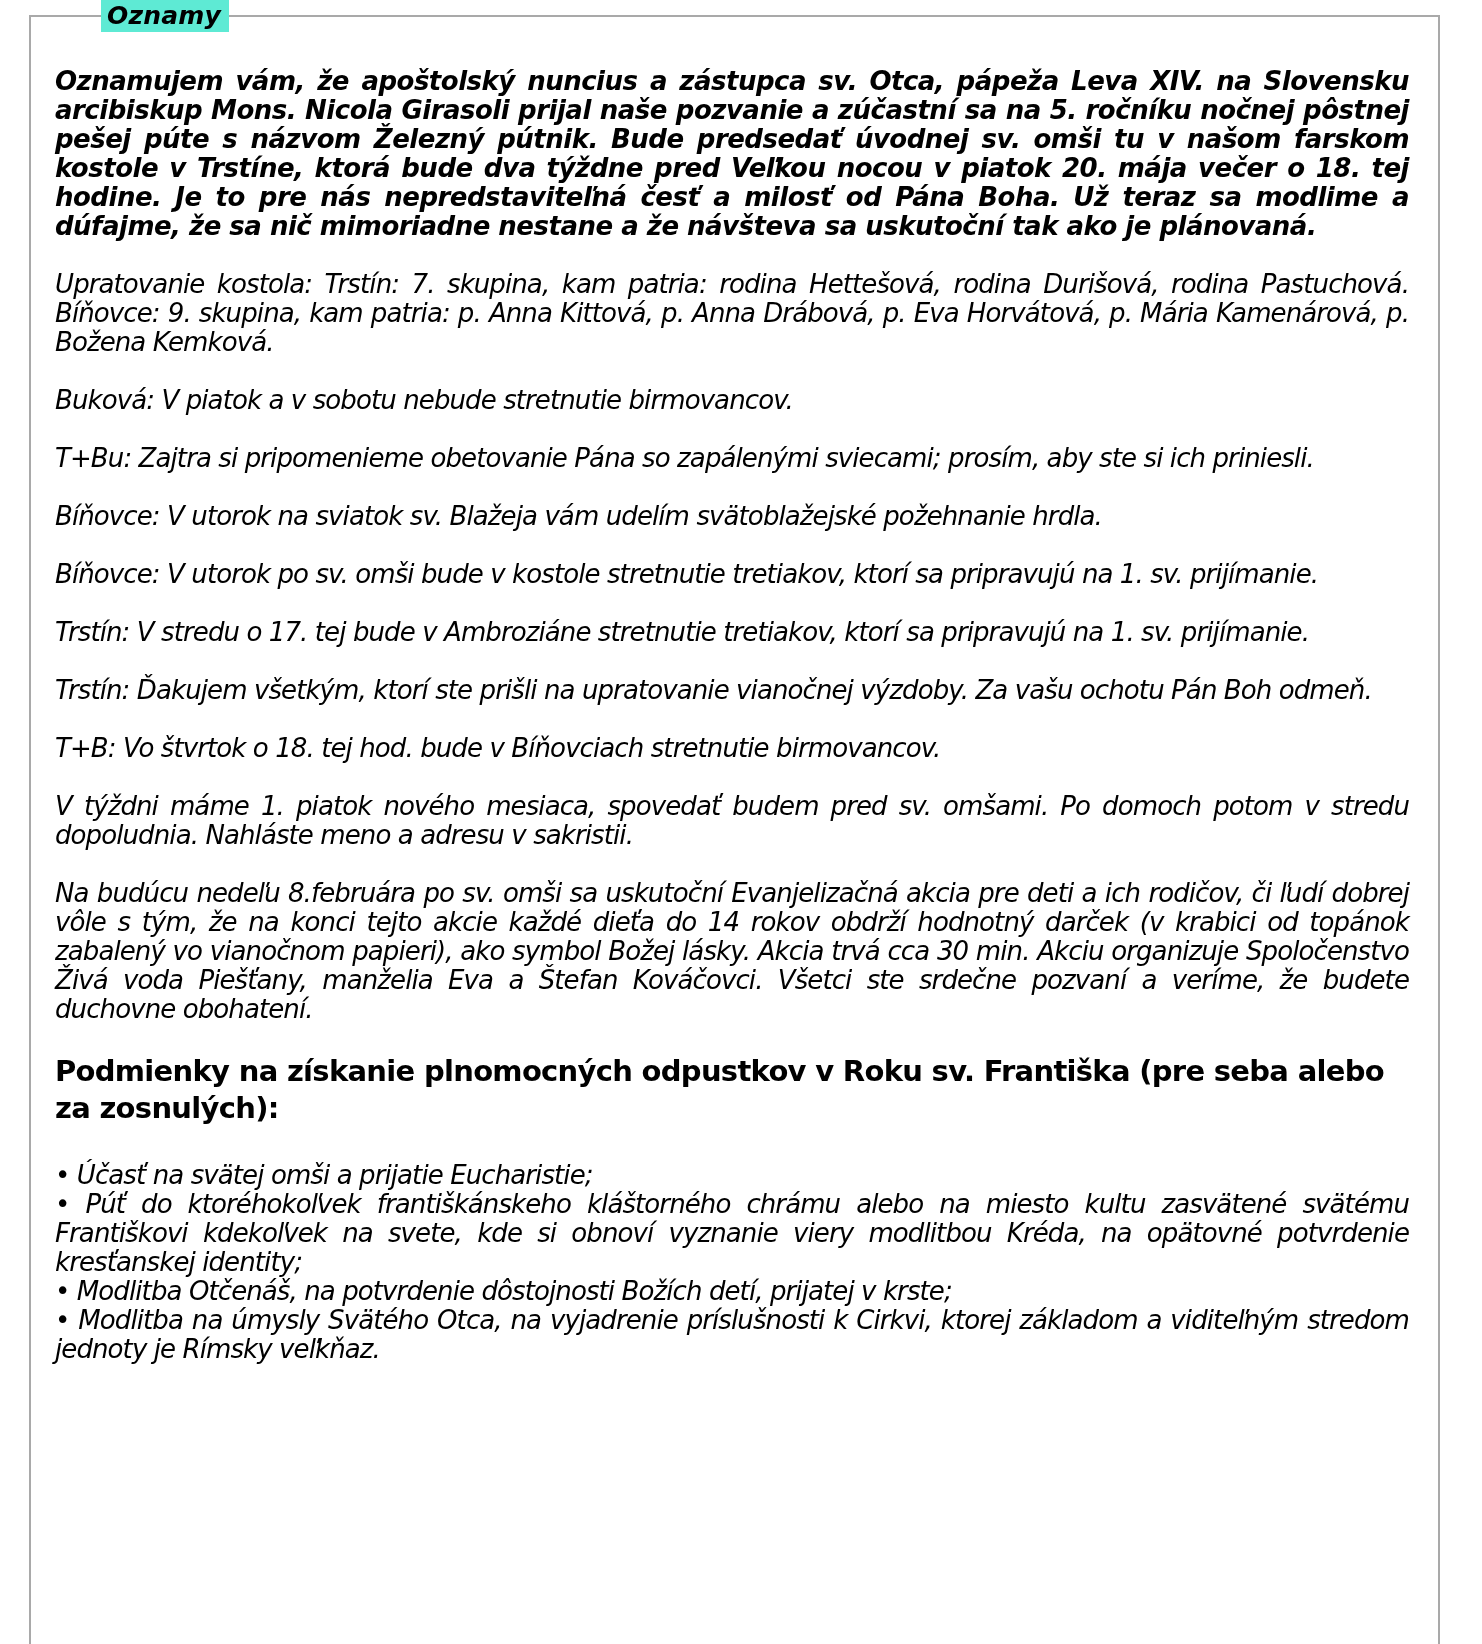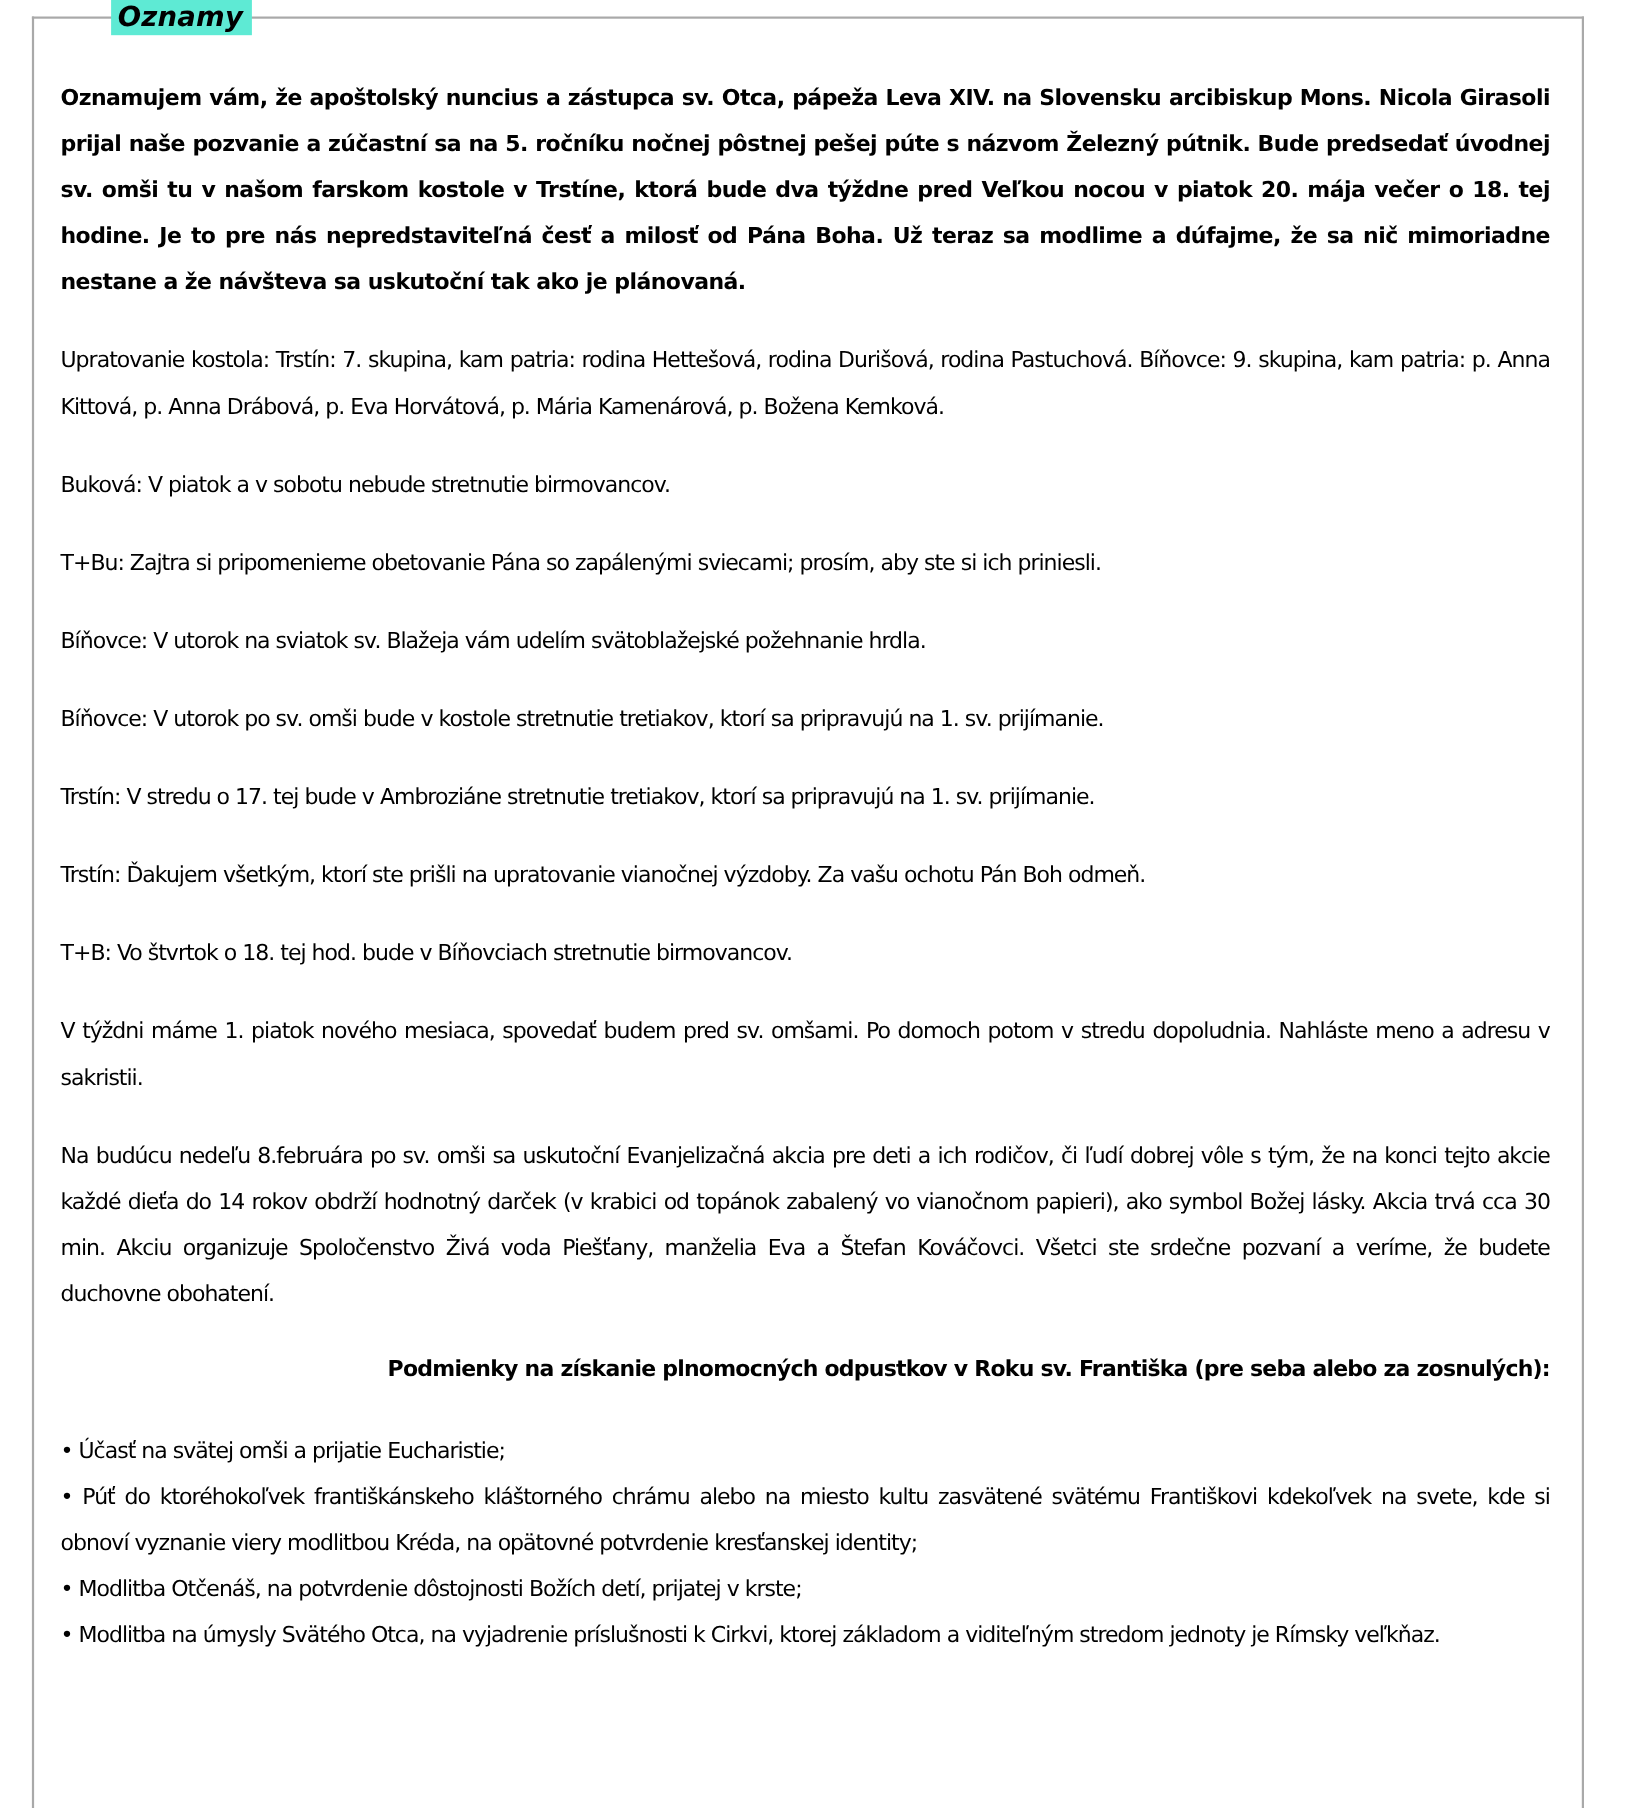--- a/index.html
+++ b/index.html
@@ -42,37 +42,38 @@
       letter-spacing: 0.2px;
     }
     .content {
       position: absolute;
       left: 24px;
       top: 50px;
       width: 1354px;
     }
     p {
       margin: 0 0 29px 0;
-      font-size: 20px;
-      line-height: 42px;
+      font-size: 26px;
+      line-height: 29px;
       text-align: justify;
       letter-spacing: -0.9px;
       word-spacing: 0px;
+      font-style: italic;
     }
     p.bold {
       font-weight: bold;
       letter-spacing: -0.5px;
     }
     h2 {
       margin: 22px 0 34px 0;
-      font-size: 20px;
+      font-size: 29px;
       line-height: 37px;
       font-weight: bold;
       letter-spacing: -0.7px;
-      text-align: right;
+      text-align: left;
     }
     .list p {
       margin: 0;
     }
     .last-line-left {
       text-align-last: left;
     }
   </style>
 </head>
 <body>

